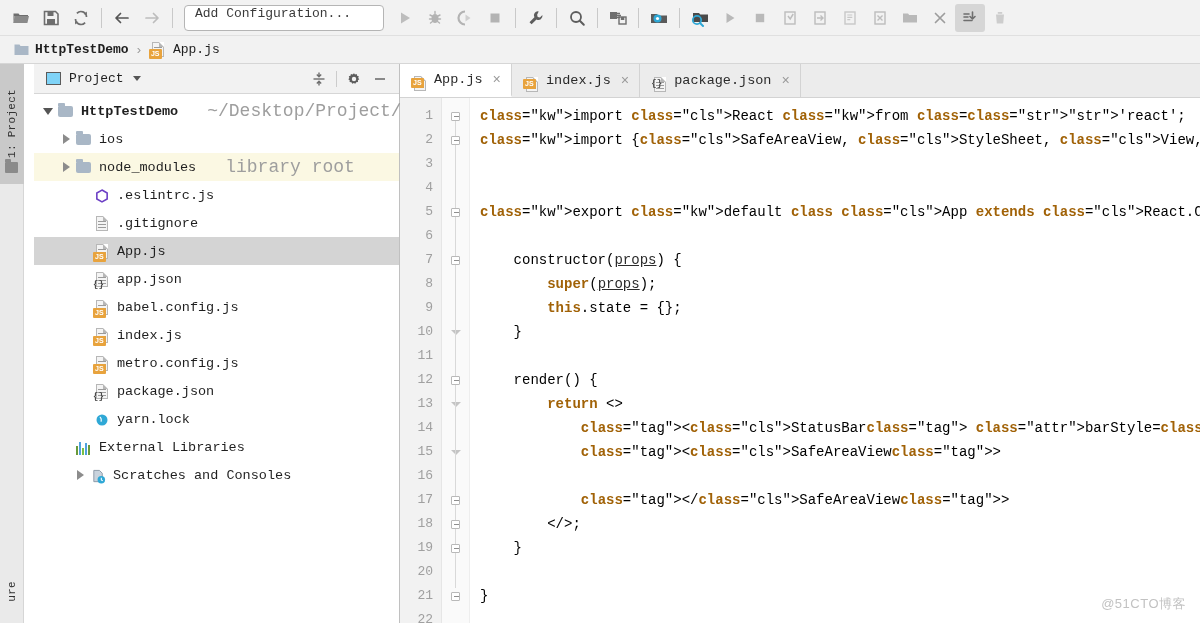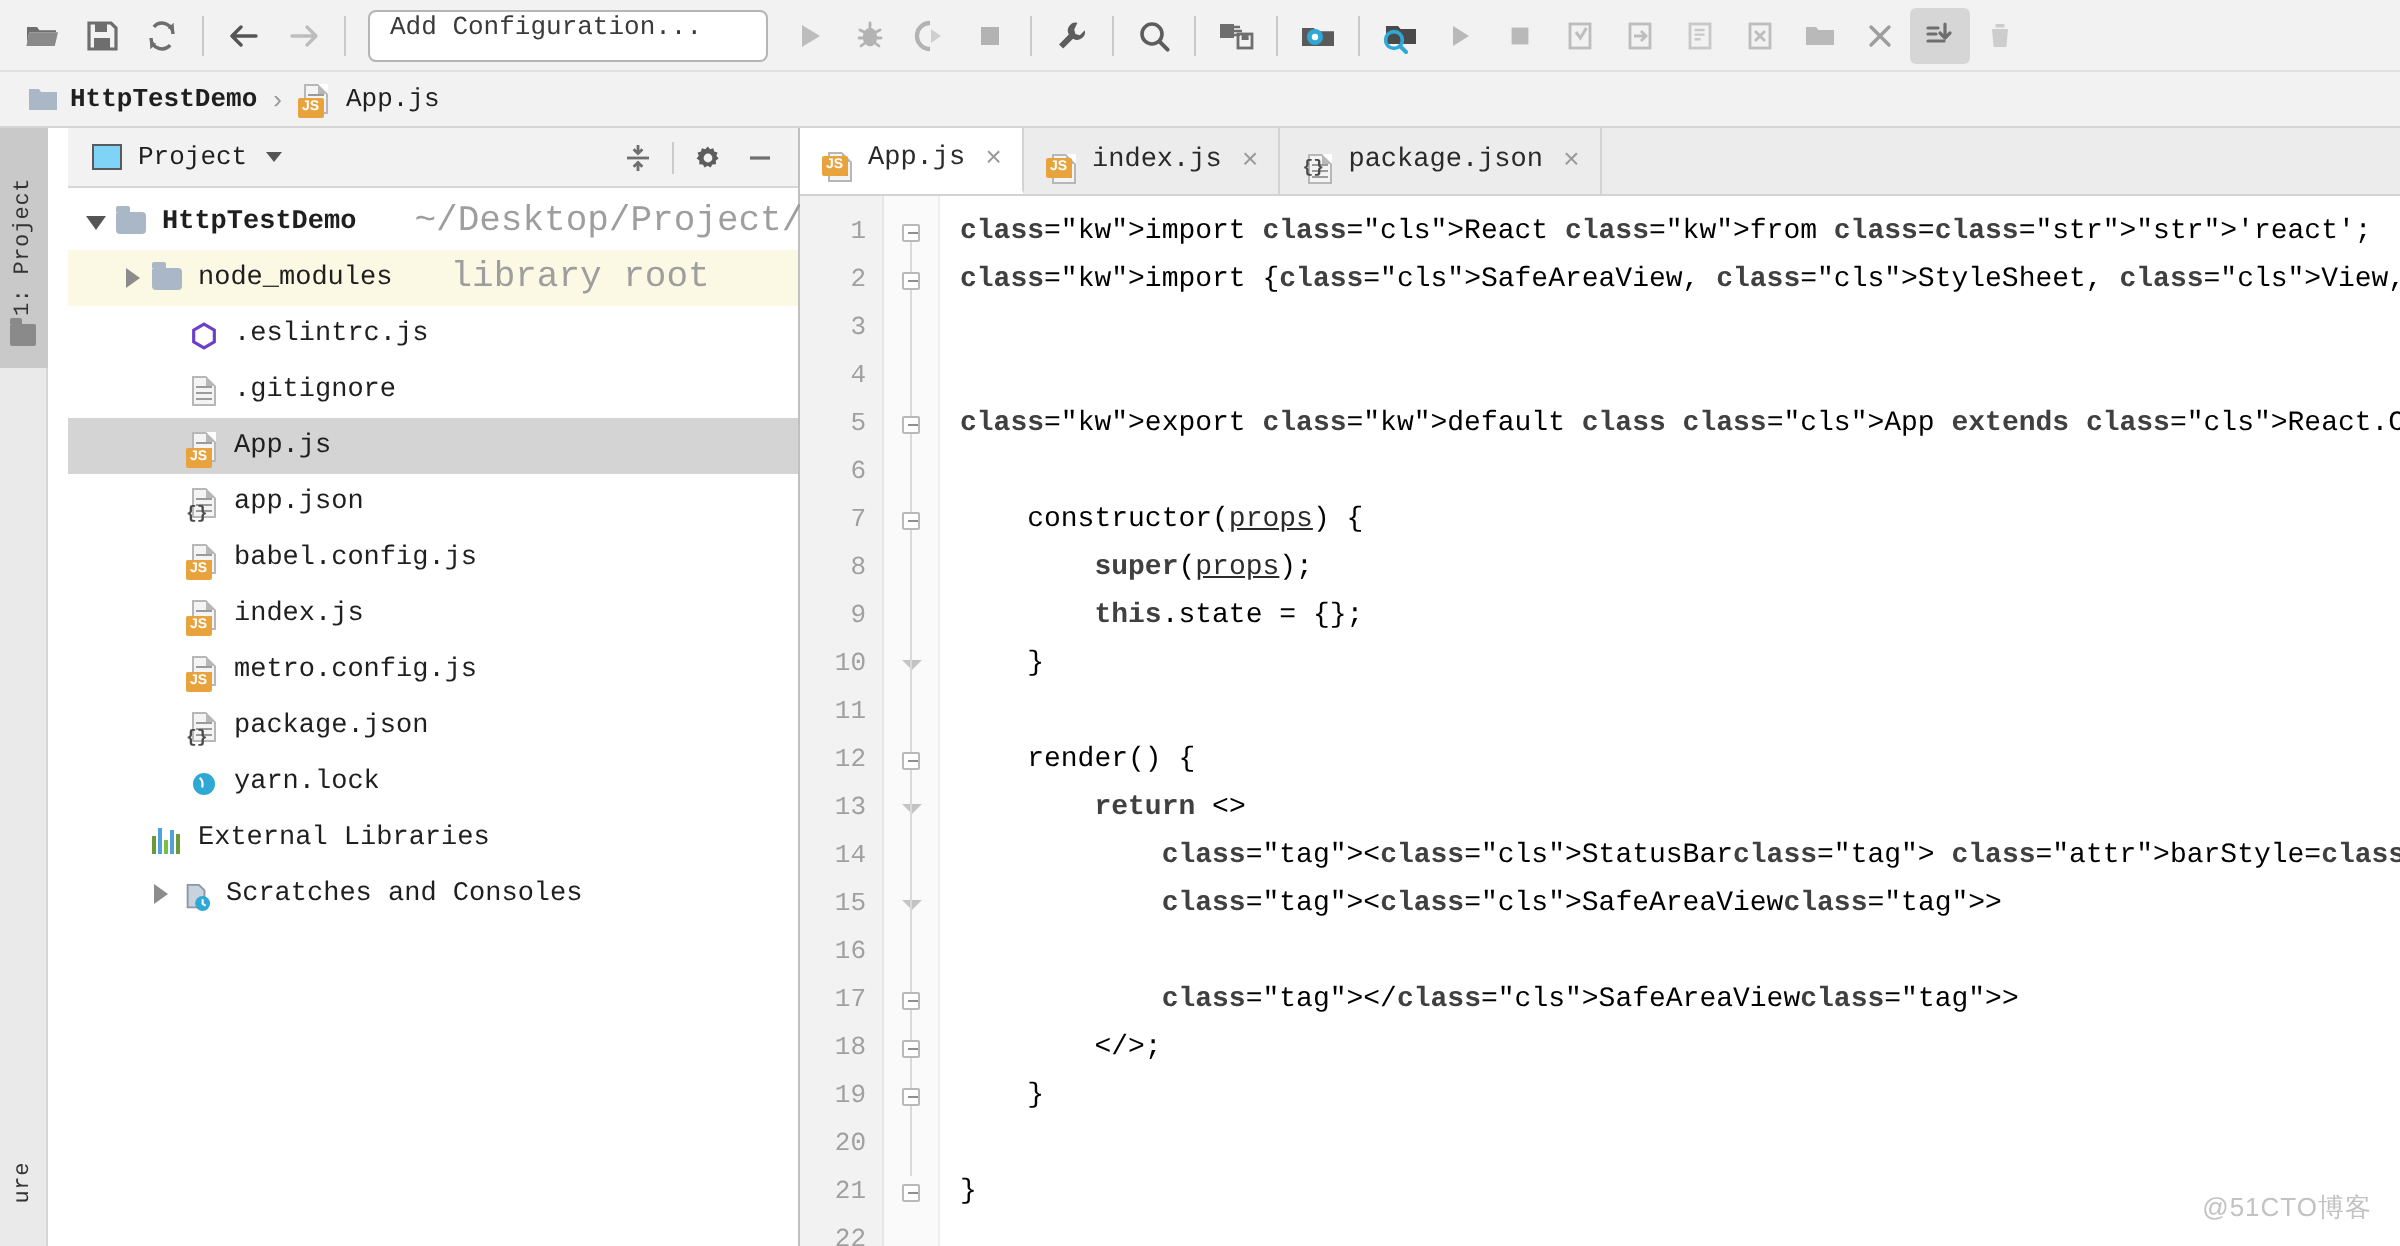--- a/index.html
+++ b/index.html
@@ -188,21 +188,21 @@
     width: 0; height: 0; border-left: 5px solid transparent; border-right: 5px solid transparent;
     border-top: 5px solid #c4c4c4;
   }
   .fold-line { position:absolute; left:13px; width:1px; background:#d9d9d9; }
 
   .code {
     flex: 1 1 auto; padding-top: 6px; position: relative; overflow: hidden;
     font-family: "Liberation Mono", monospace; font-size: 14px;
   }
   .cl { height: 24px; line-height: 24px; white-space: pre; padding-left: 10px; }
-  .kw   { color: #404040; font-weight: bold; }
+  .kw   { color: #a16207; font-weight: bold; }
   .ul   { text-decoration: underline; color:#2b2b2b; }
 
   
   .watermark {
     position: absolute; right: 14px; bottom: 10px;
     font-family: "Liberation Sans", sans-serif; font-size: 13px;
     color: #c2c2c2; letter-spacing: .5px;
   }
 </style>
 </head>
@@ -426,20 +426,29 @@
     <div class="tree">
         <div class="row" style="padding-left: 6px;">
           <span class="arrow open">
             <i></i>
           </span>
           <span class="ico">
             <span class="fold"></span>
           </span>
           <span class="label bold">HttpTestDemo</span>
           <span class="muted">~/Desktop/Project/Htt</span>
+        </div>
+        <div class="row" style="padding-left: 24px;">
+          <span class="arrow">
+            <i></i>
+          </span>
+          <span class="ico">
+            <span class="fold"></span>
+          </span>
+          <span class="label">ios</span>
         </div>
         <div class="row hl" style="padding-left: 24px;">
           <span class="arrow">
             <i></i>
           </span>
           <span class="ico">
             <span class="fold"></span>
           </span>
           <span class="label">node_modules</span>
           <span class="muted">library root</span>

